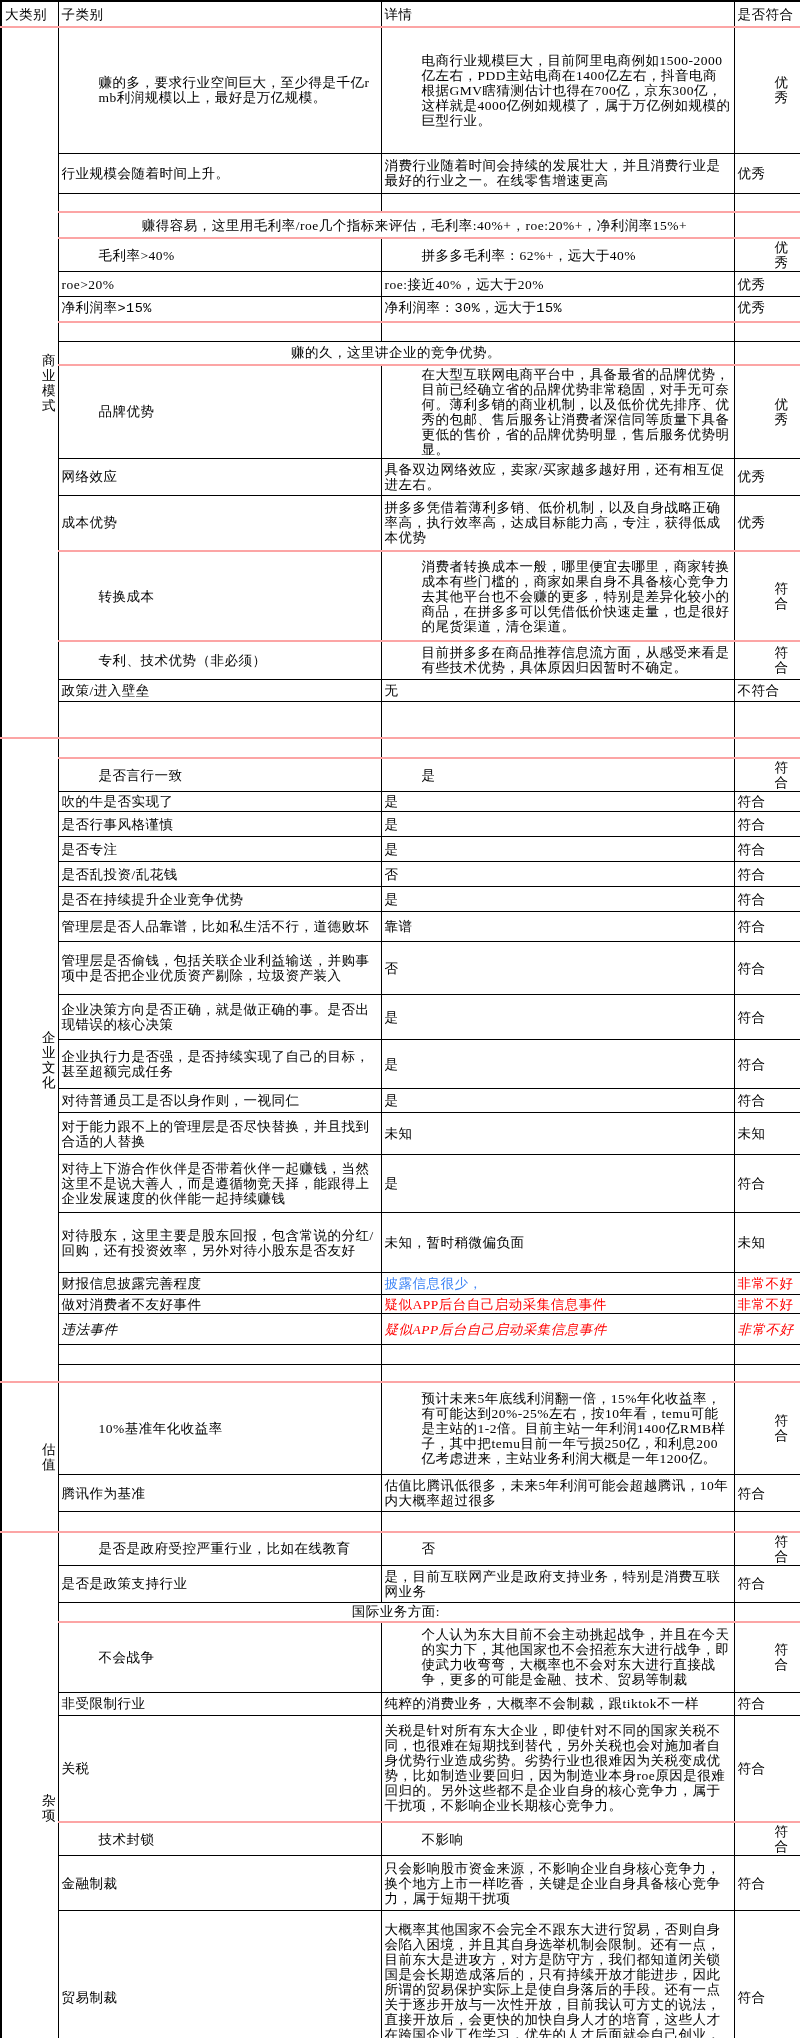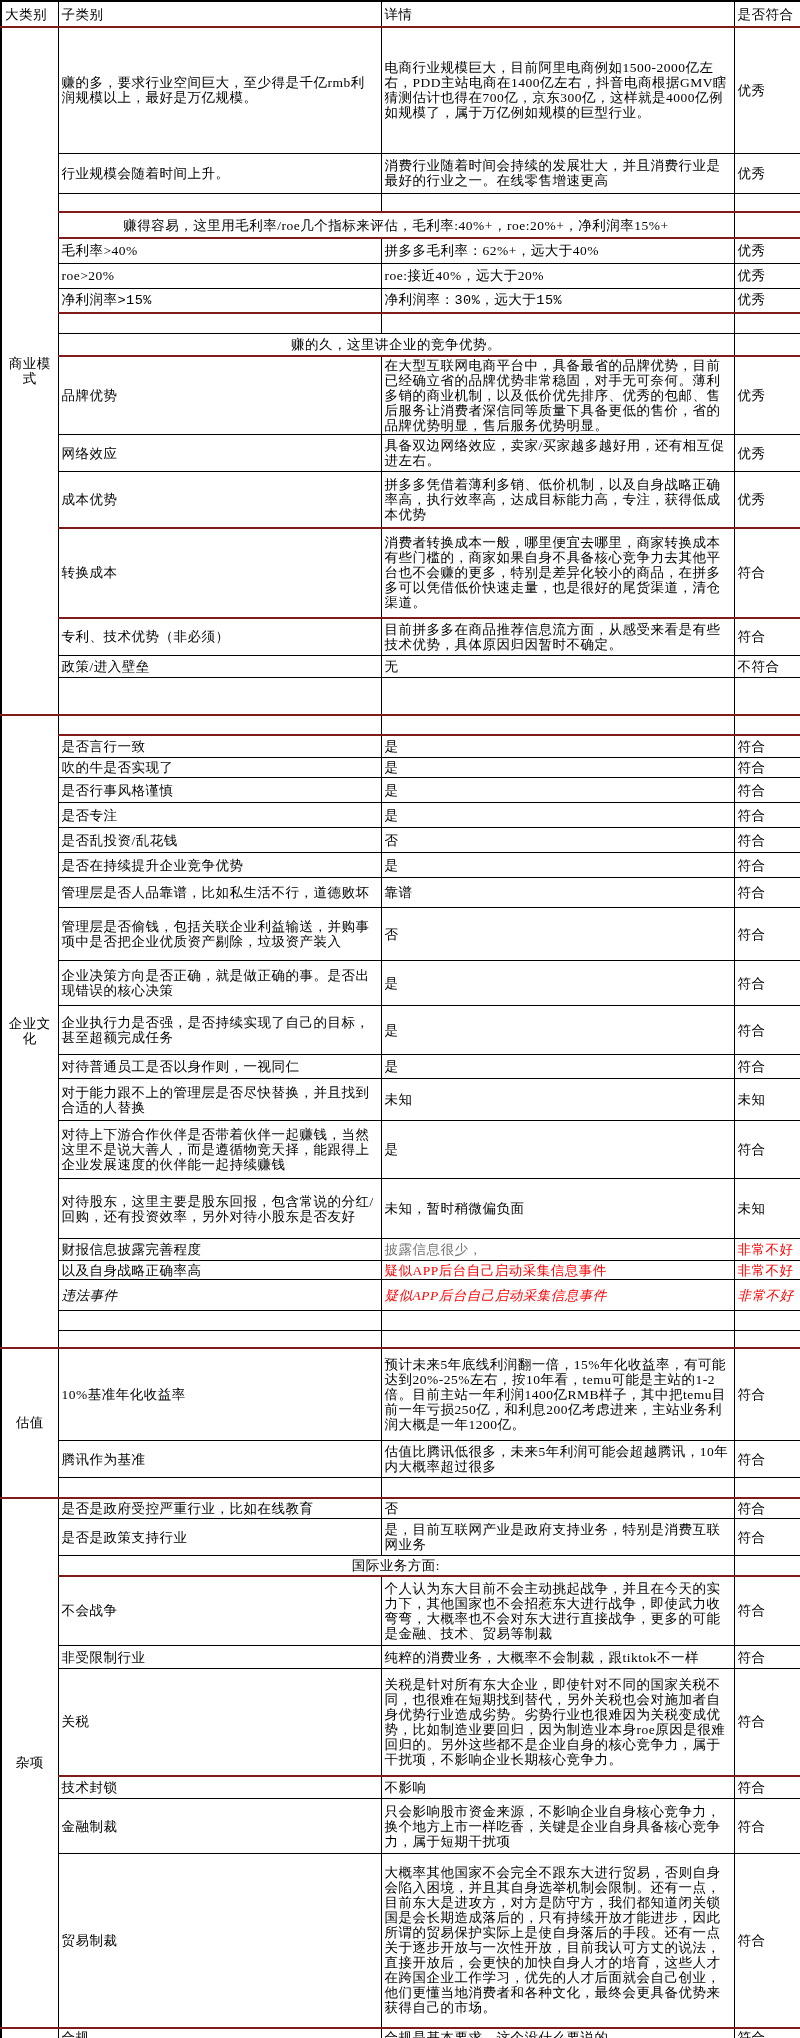--- a/index.html
+++ b/index.html
@@ -11,21 +11,21 @@
   table.sheet th, table.sheet td {
     border:1px solid #000;
     font-size:13.5px; line-height:15px; letter-spacing:0.5px;
     font-weight:normal; vertical-align:middle;
     padding:1px 3px; word-break:break-all; overflow:hidden;
   }
   thead th { height:22px; text-align:left; }
   td.cat { text-align:center; padding:0; }
   td.note { text-align:center; }
   td.verdict { text-align:left; }
-  tr.section-start > td, tr.thick-top > td { border-top:2px solid #7f1d1d; }
+  tr.section-start > td, tr.thick-top > td { border-top:2px solid #fca5a5;padding-left:40px; }
 </style>
 </head>
 <body>
 
 <table class="sheet">
   <colgroup>
     <col style="width:57px">
     <col style="width:323px">
     <col style="width:353px">
     <col style="width:67px">
@@ -189,25 +189,25 @@
         <td class="detail">是</td>
         <td class="verdict">符合</td>
       </tr>
       <tr style="height: 60px; margin-left: 26px;">
         <td class="sub">对待股东，这里主要是股东回报，包含常说的分红/回购，还有投资效率，另外对待小股东是否友好</td>
         <td class="detail">未知，暂时稍微偏负面</td>
         <td class="verdict">未知</td>
       </tr>
       <tr style="height: 22px;">
         <td class="sub">财报信息披露完善程度</td>
-        <td class="detail" style="color: #737373;">披露信息很少，</td>
+        <td class="detail" style="color: #3b82f6;">披露信息很少，</td>
         <td class="verdict" style="color: rgb(255, 0, 0);">非常不好</td>
       </tr>
       <tr style="height: 19px;">
-        <td class="sub">以及自身战略正确率高</td>
+        <td class="sub">做对消费者不友好事件</td>
         <td class="detail" style="color: rgb(255, 0, 0);">疑似APP后台自己启动采集信息事件</td>
         <td class="verdict" style="color: rgb(255, 0, 0);">非常不好</td>
       </tr>
       <tr style="height: 31px; font-style: italic;">
         <td class="sub">违法事件</td>
         <td class="detail" style="color: rgb(255, 0, 0);">疑似APP后台自己启动采集信息事件</td>
         <td class="verdict" style="color: rgb(255, 0, 0);">非常不好</td>
       </tr>
       <tr style="height: 20px;">
         <td class="sub"></td>

